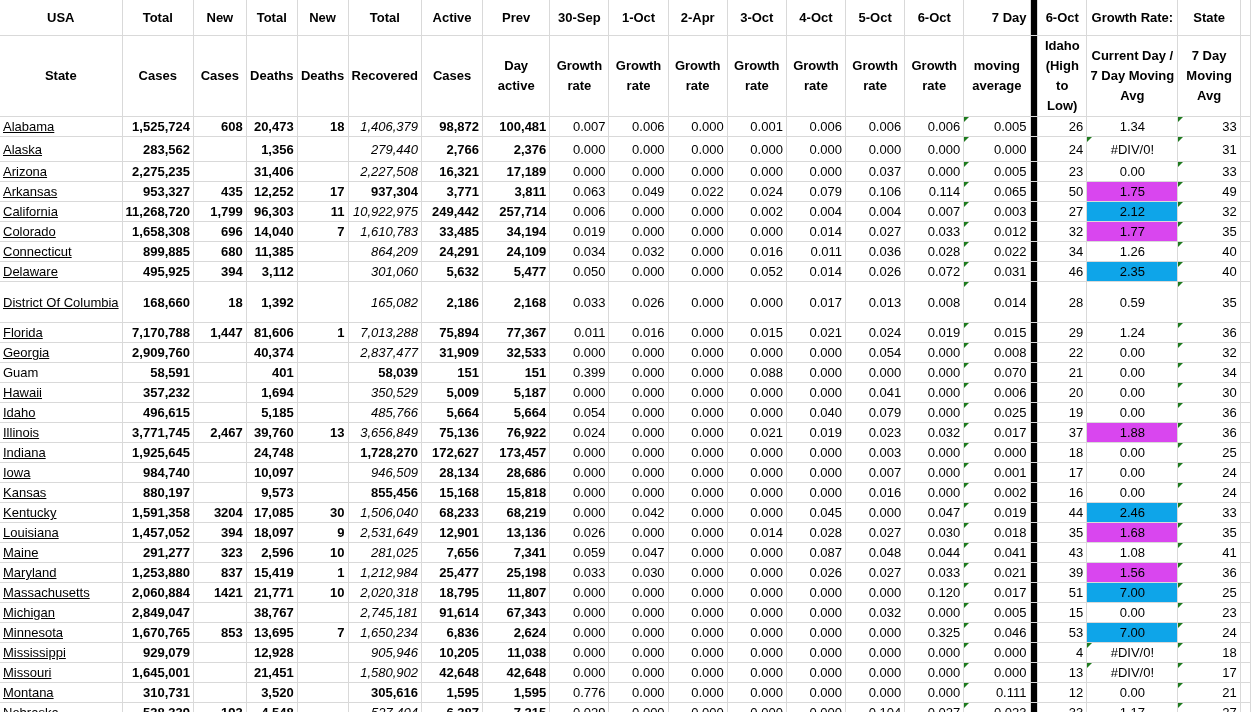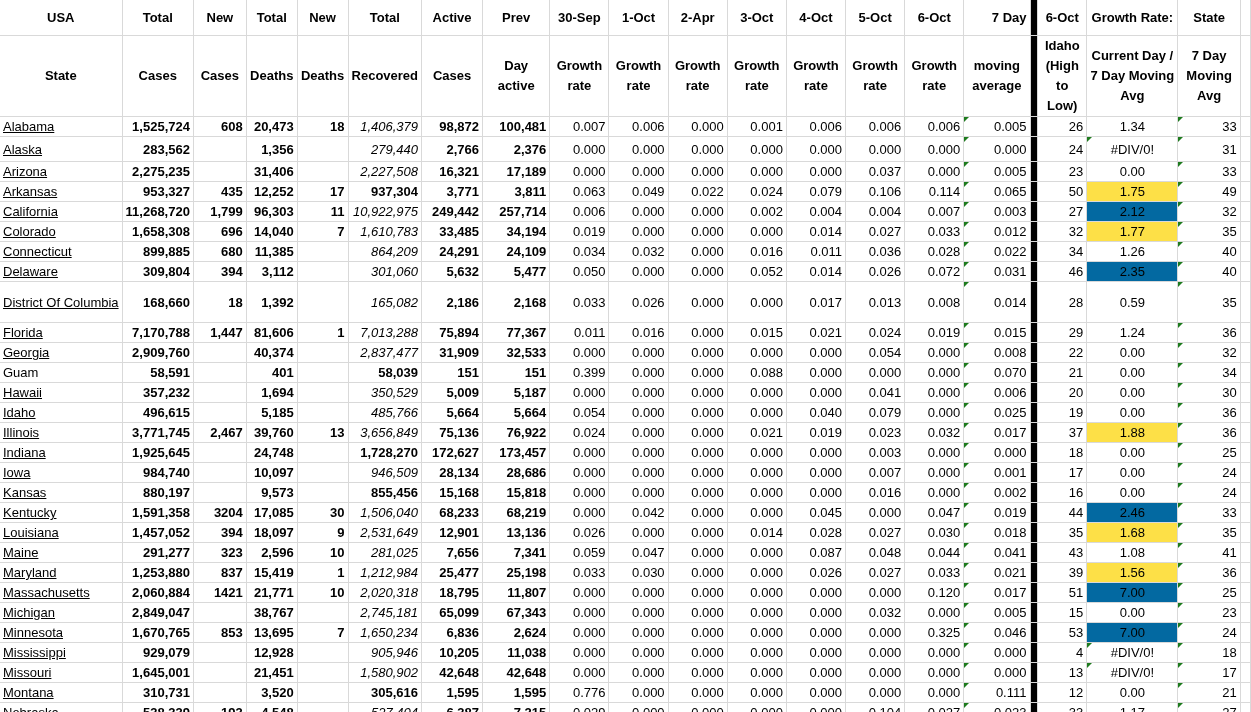--- a/index.html
+++ b/index.html
@@ -15,22 +15,22 @@
   tr.tall td { height: 24px; }
   tr.xtall td { height: 40px; }
   td.state { text-align: left; }
   td.state span.link { text-decoration: underline; }
   td.state span.plain { font-weight: normal; }
   td.num { text-align: right; }
   td.b { font-weight: bold; }
   td.it { font-style: italic; font-weight: normal; text-align: right; }
   td.ctr { text-align: center; }
   td.sep { background: #000; border-right: 1px solid #000; padding: 0; }
-  td.yel { background: #fde047; }
-  td.pink { background: #0369a1; }
+  td.yel { background: #d946ef; }
+  td.pink { background: #0ea5e9; }
   td.tri::before { content: ""; position: absolute; left: 0; top: 0; width: 0; height: 0;
                    border-top: 5px solid #1e7b1e; border-right: 5px solid transparent; }
   td.wrap2 { white-space: normal; line-height: 20px; }
 </style>
 </head>
 <body>
 
 <table class="sheet">
   <colgroup>
     <col style="width:95px">
@@ -258,21 +258,21 @@
     <td class="num">0.028</td>
     <td class="num tri">0.022</td>
     <td class="sep"></td>
     <td class="num">34</td>
     <td class="ctr">1.26</td>
     <td class="num tri">40</td>
     <td></td>
   </tr>
       <tr>
     <td class="state"><span class="link">Delaware</span></td>
-    <td class="num b">309,804</td>
+    <td class="num b">495,925</td>
     <td class="num b">394</td>
     <td class="num b">3,112</td>
     <td class="num b"></td>
     <td class="num it">301,060</td>
     <td class="num b">5,632</td>
     <td class="num b">5,477</td>
     <td class="num">0.050</td>
     <td class="num">0.000</td>
     <td class="num">0.000</td>
     <td class="num">0.052</td>
@@ -631,21 +631,21 @@
     <td class="num tri">25</td>
     <td></td>
   </tr>
       <tr>
     <td class="state"><span class="link">Michigan</span></td>
     <td class="num b">2,849,047</td>
     <td class="num b"></td>
     <td class="num b">38,767</td>
     <td class="num b"></td>
     <td class="num it">2,745,181</td>
-    <td class="num b">65,099</td>
+    <td class="num b">91,614</td>
     <td class="num b">67,343</td>
     <td class="num">0.000</td>
     <td class="num">0.000</td>
     <td class="num">0.000</td>
     <td class="num">0.000</td>
     <td class="num">0.000</td>
     <td class="num">0.032</td>
     <td class="num">0.000</td>
     <td class="num tri">0.005</td>
     <td class="sep"></td>

